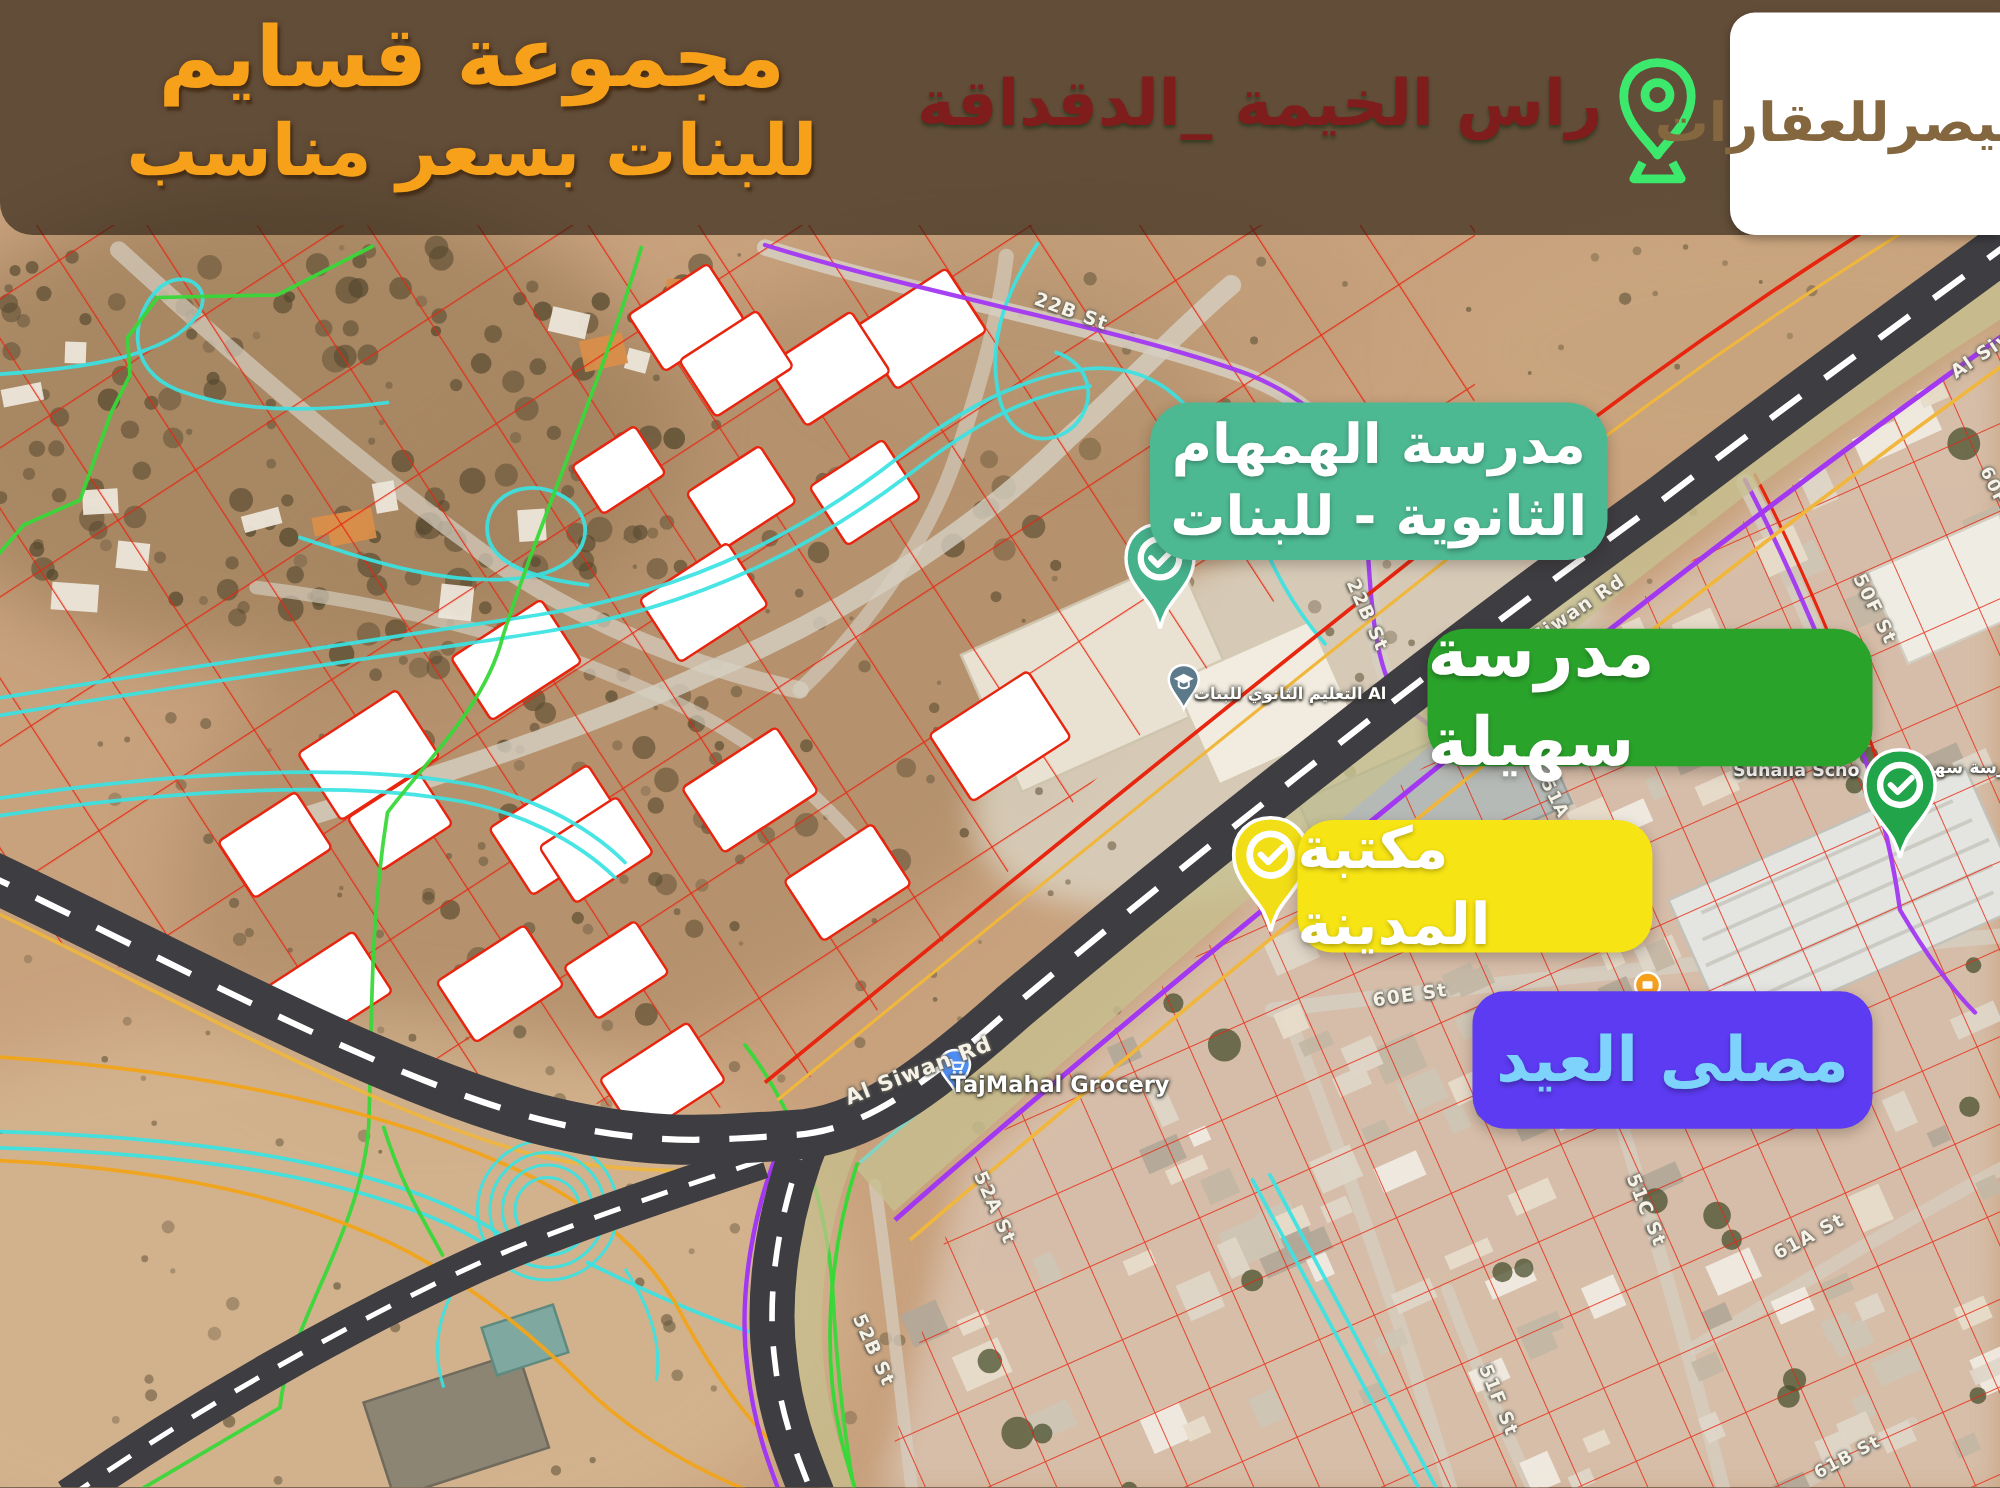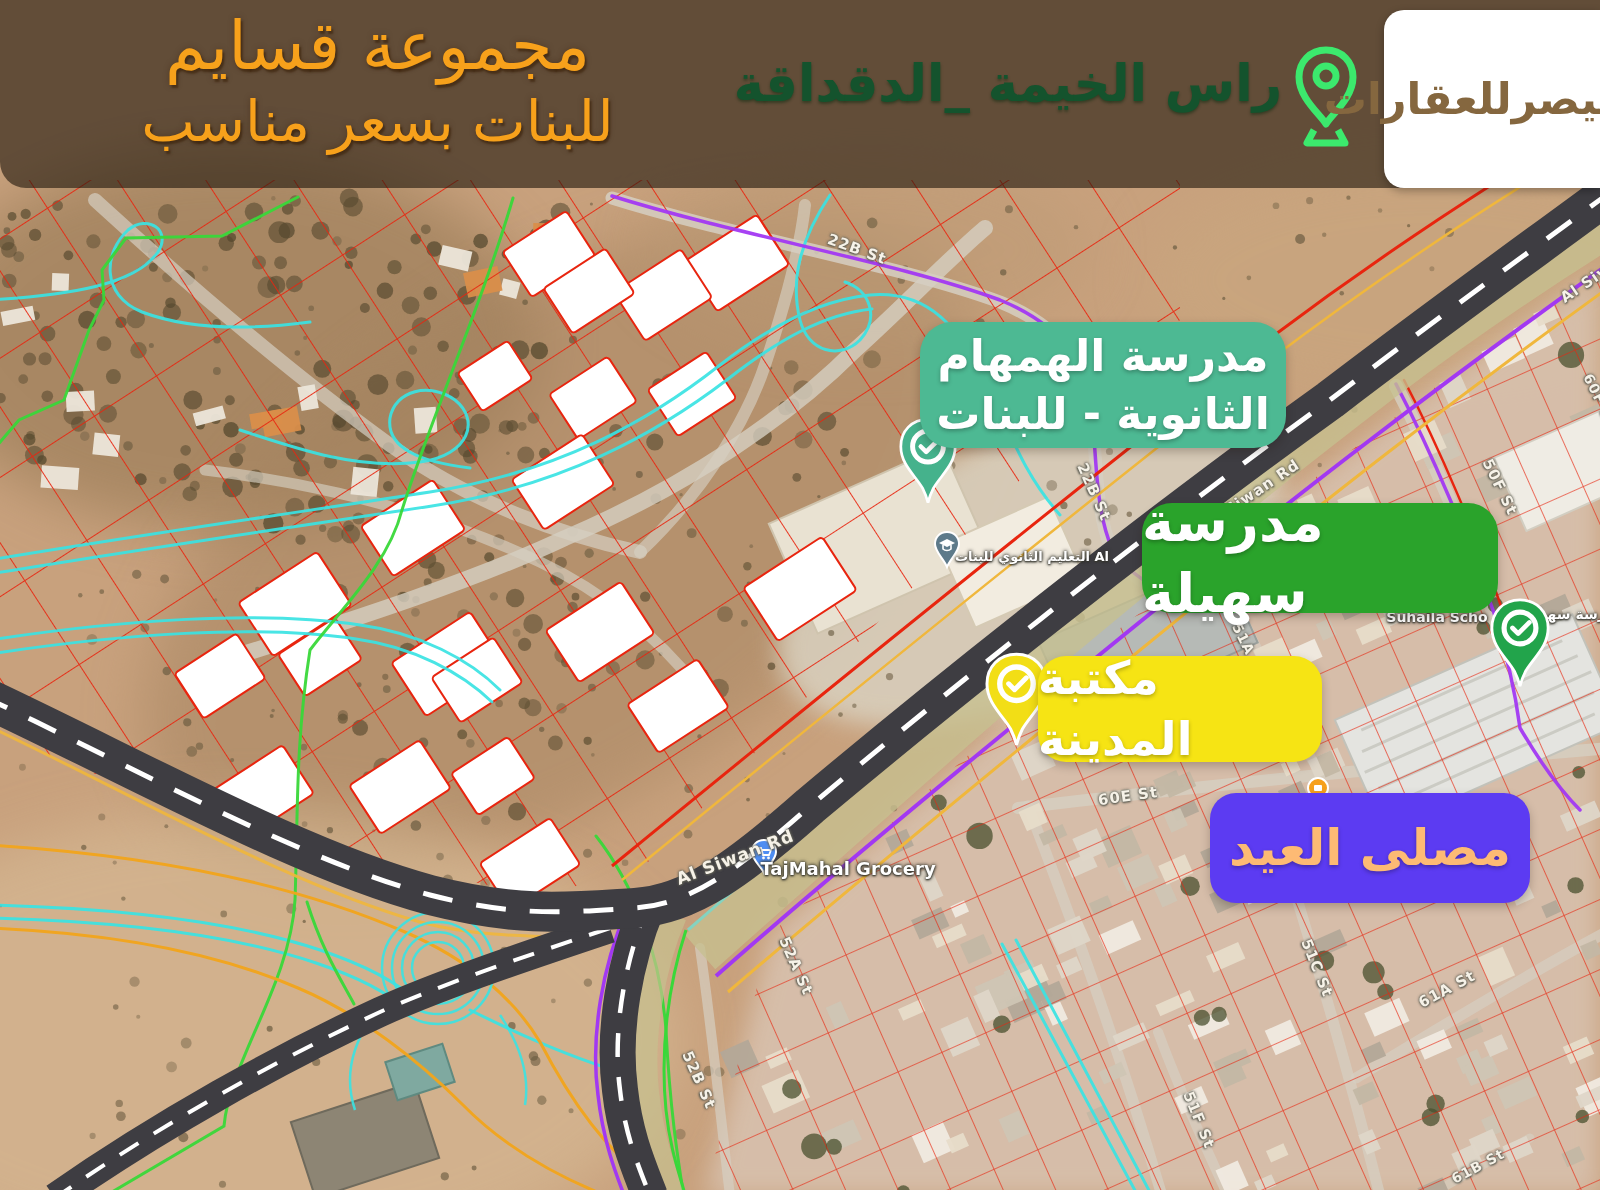--- a/index.html
+++ b/index.html
@@ -15,21 +15,21 @@
 
   
   .callout{position:absolute;display:flex;flex-direction:column;align-items:center;justify-content:center;
     font-weight:bold;text-align:left;direction:rtl;color:#fff;
     box-shadow:0 4px 10px rgba(30,20,10,.25);}
   .callout .cline{line-height:1.32;text-shadow:0 2px 4px rgba(0,0,0,.28);}
 
   
   #header-band{position:absolute;left:0;top:0;width:1600px;height:188px;
     background:rgba(36,26,14,.62);border-radius:0 0 26px 26px;}
-  #title-block{position:absolute;left:55px;top:4px;width:645px;text-align:center;direction:rtl;font-weight:400;}
+  #title-block{position:absolute;left:55px;top:4px;width:645px;text-align:center;direction:rtl;font-weight:700;}
   #title-line1{font-size:67px;line-height:1.28;}
   #title-line2{font-size:57px;line-height:1.1;}
   .title-text{text-shadow:2px 3px 2px rgba(55,30,5,.55),0 0 6px rgba(55,30,5,.35);}
   #location-text{position:absolute;right:318px;top:54px;font-size:51px;font-weight:800;direction:rtl;
     text-shadow:0 2px 3px rgba(0,40,10,.45);}
   #header-pin{position:absolute;right:240px;top:44px;}
   #brand-box{position:absolute;right:0;top:10px;width:216px;height:178px;background:#ffffff;
     border-radius:20px 0 0 20px;display:flex;flex-direction:row;align-items:center;justify-content:center;
     direction:rtl;font-weight:800;box-shadow:0 3px 8px rgba(0,0,0,.3);}
   #brand-box .bline{font-size:43px;line-height:1.5;}
@@ -880,32 +880,32 @@
   <div class="callout" style="left: 920px; top: 322px; width: 366px; height: 126px; border-radius: 32px; font-size: 44px; background: rgb(77, 185, 147); color: rgb(255, 255, 255);">
     <div class="cline">مدرسة الهمهام</div>
     <div class="cline">الثانوية - للبنات</div>
   </div>
   <div class="callout" style="left: 1106px; top: 503px; width: 356px; height: 110px; border-radius: 30px; font-size: 54px; background: rgb(42, 163, 43); color: rgb(255, 255, 255); margin-left: 36px;">
     <div class="cline">مدرسة سهيلة</div>
   </div>
   <div class="callout" style="left: 1038px; top: 656px; width: 284px; height: 106px; border-radius: 28px; font-size: 46px; background: rgb(246, 228, 20); color: rgb(255, 255, 255);">
     <div class="cline">مكتبة المدينة</div>
   </div>
-  <div class="callout" style="left: 1178px; top: 793px; width: 320px; height: 110px; border-radius: 26px; font-size: 50px; background: rgb(92, 59, 242); color: #fdba74; margin-left: 32px;">
+  <div class="callout" style="left: 1178px; top: 793px; width: 320px; height: 110px; border-radius: 26px; font-size: 50px; background: rgb(92, 59, 242); color: #7dd3fc;">
     <div class="cline">مصلى العيد</div>
   </div>
 
   <div id="header-band"></div>
 
   <div id="title-block">
     <div id="title-line1" class="title-text" style="color: rgb(247, 161, 27);">مجموعة قسايم</div>
     <div id="title-line2" class="title-text" style="color: rgb(247, 161, 27);">للبنات بسعر مناسب</div>
   </div>
 
-  <div id="location-text" style="color: #14532d;">راس الخيمة _الدقداقة</div>
+  <div id="location-text" style="color: #7f1d1d;">راس الخيمة _الدقداقة</div>
 
   <div id="header-pin">
     <svg width="68" height="104" viewBox="0 0 68 104">
       <path d="M34,6 C18,6 7,18 7,33 C7,54 28,70 34,80 C40,70 61,54 61,33 C61,18 50,6 34,6 Z" fill="none" stroke="#3ce96d" stroke-width="7" stroke-linejoin="round"></path>
       <circle cx="34" cy="32" r="10" fill="none" stroke="#3ce96d" stroke-width="7"></circle>
       <path d="M22,86 L15,99 L53,99 L46,86" fill="none" stroke="#3ce96d" stroke-width="7" stroke-linejoin="round"></path>
     </svg>
   </div>
 
   <div id="brand-box" style="color: rgb(133, 103, 63);">

